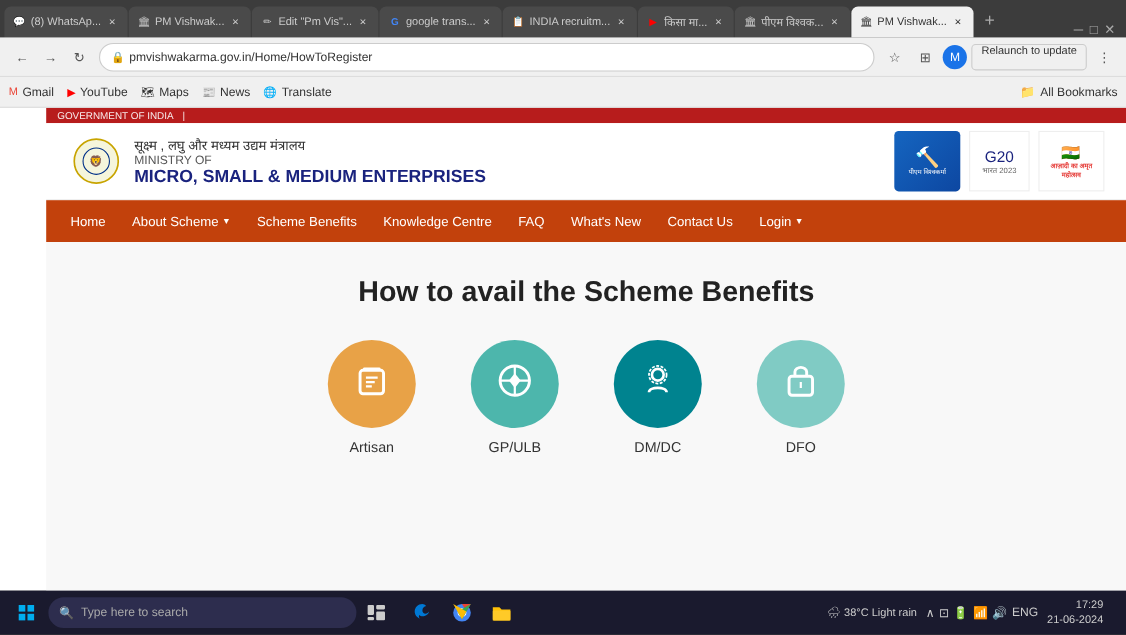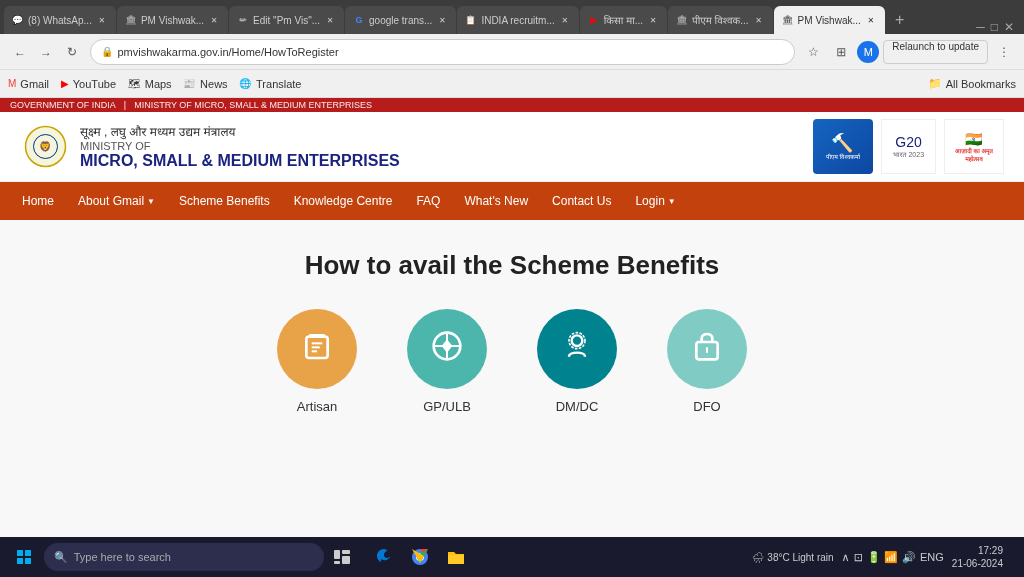--- a/index.html
+++ b/index.html
@@ -186,20 +186,21 @@
       gap: 4px;
     }
 
     
     .website-content {
       flex: 1;
       background: white;
       overflow: hidden;
       display: flex;
       flex-direction: column;
+      padding-left: 42px;
     }
 
     
     .gov-top-bar {
       height: 14px;
       background: #b71c1c;
       display: flex;
       align-items: center;
       padding: 0 10px;
       font-size: 9px;
@@ -531,21 +532,20 @@
       <span>📁</span>
       <span>All Bookmarks</span>
     </div>
   </div>
 
   <div class="website-content">
 
     <div class="gov-top-bar">
       <span>GOVERNMENT OF INDIA</span>
       <span>|</span>
-      <span>MINISTRY OF MICRO, SMALL &amp; MEDIUM ENTERPRISES</span>
     </div>
 
     <div class="site-header">
       <div class="header-left">
         <div class="emblem">
 
           <svg viewBox="0 0 45 45">
             <circle cx="22.5" cy="22.5" r="20" fill="#f5f5dc" stroke="#c8a400" stroke-width="1.5"></circle>
             <circle cx="22.5" cy="22.5" r="12" fill="none" stroke="#003087" stroke-width="1"></circle>
             <text x="22.5" y="26" text-anchor="middle" font-size="10" fill="#003087">🦁</text>
@@ -574,21 +574,21 @@
           <span style="font-size:6px;color:#e53935;text-align:center;font-weight:bold;">आज़ादी का अमृत महोत्सव</span>
         </div>
       </div>
     </div>
 
     <div class="main-nav">
       <div class="nav-item">
         <span>Home</span>
       </div>
       <div class="nav-item">
-        <span>About Gmail</span>
+        <span>About Scheme</span>
         <span class="dropdown-arrow">▼</span>
       </div>
       <div class="nav-item">
         <span>Scheme Benefits</span>
       </div>
       <div class="nav-item">
         <span>Knowledge Centre</span>
       </div>
       <div class="nav-item">
         <span>FAQ</span>

